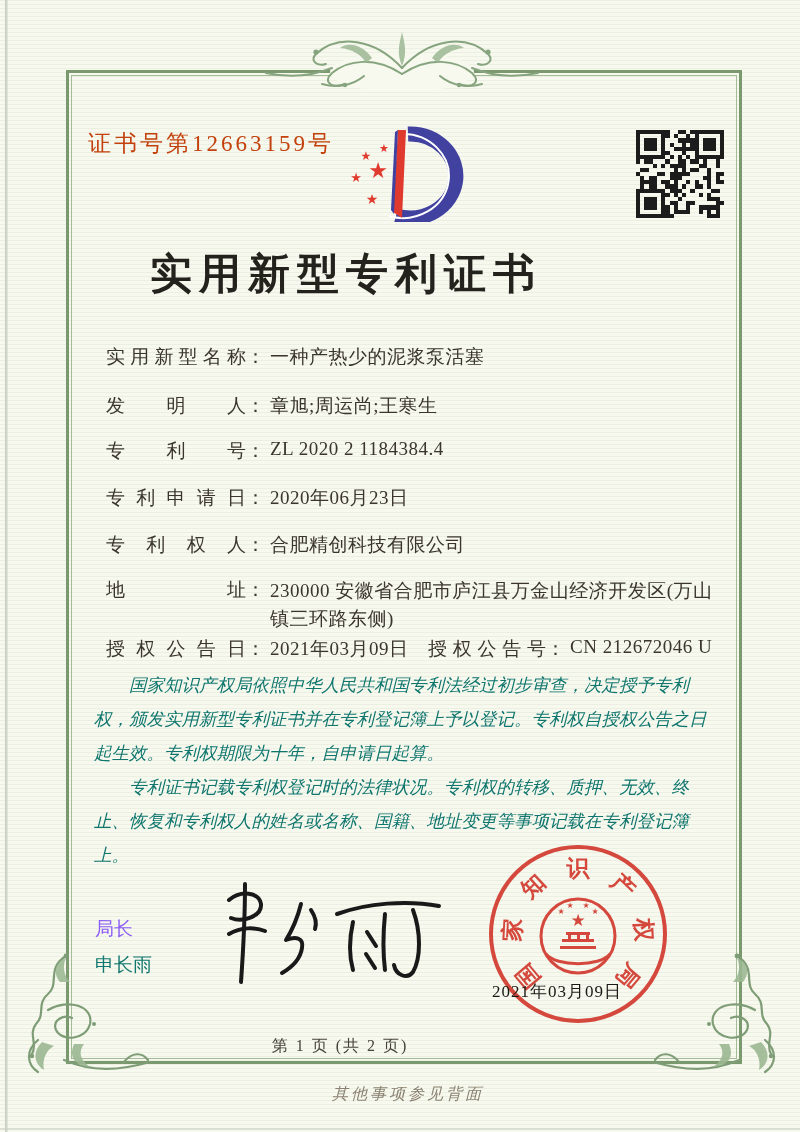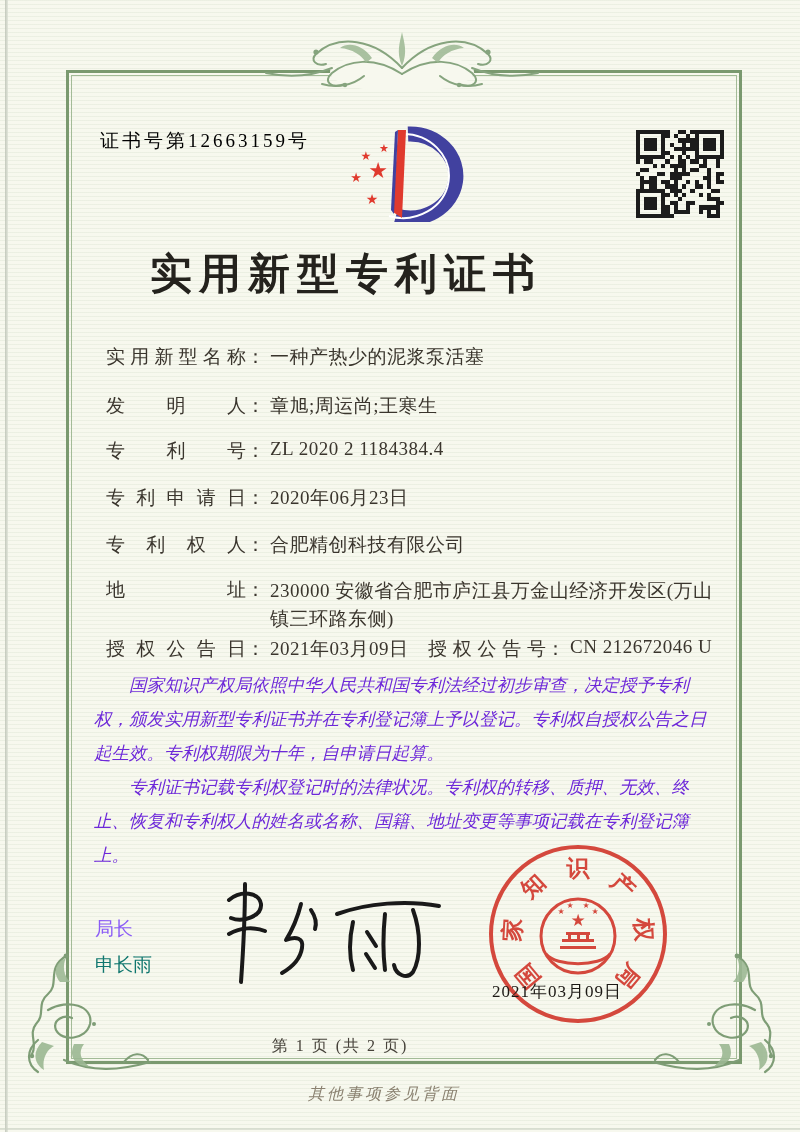--- a/index.html
+++ b/index.html
@@ -20,54 +20,54 @@
   
   .frame{position:absolute;left:66px;top:70px;width:676px;height:994px;
     border:3px solid #7a996f;box-sizing:border-box;}
   .frame-inner{position:absolute;inset:2px;border:1px solid #a3bb97;}
 
   .ornament{position:absolute;pointer-events:none;}
   #orn-top{left:252px;top:16px;width:300px;height:80px;}
   #orn-bl{left:8px;top:952px;width:145px;height:130px;}
   #orn-br{left:650px;top:952px;width:145px;height:130px;transform:scaleX(-1);}
 
-  .cert-no{position:absolute;left:100px;top:128px;font-size:19px;letter-spacing:3px;color:#000000;}
+  .cert-no{position:absolute;left:88px;top:128px;font-size:23px;letter-spacing:3px;color:#c2410c;}
 
   .logo{position:absolute;left:338px;top:120px;width:126px;height:102px;}
   .qr{position:absolute;left:636px;top:130px;width:88px;height:88px;}
 
   .title{position:absolute;left:0;top:246px;width:692px;text-align:center;
     font-size:42px;font-weight:bold;letter-spacing:7px;color:#24221d;}
 
   .fields{position:absolute;left:106px;top:344px;width:620px;font-size:19px;color:#3a352d;}
   .frow{position:absolute;left:0;white-space:nowrap;}
   .f-label{display:inline-block;width:140px;text-align:justify;text-align-last:justify;
     vertical-align:top;}
   .f-colon{display:inline-block;width:18px;vertical-align:top;}
   .f-value{display:inline-block;margin-left:6px;vertical-align:top;letter-spacing:.5px;}
   .f-value.wrap{white-space:normal;width:452px;line-height:28px;}
   .grant-no{position:absolute;left:322px;top:0;white-space:nowrap;}
   .g-label{display:inline-block;width:118px;text-align:justify;text-align-last:justify;vertical-align:top;}
 
   .paras{position:absolute;left:94px;top:668px;width:620px;font-size:17.5px;line-height:34px;
-    color:#6d28d9;font-style:italic;}
+    color:#0f766e;font-style:italic;}
   .paras p{margin:0;text-indent:2em;}
 
   .signer-title{position:absolute;left:95px;top:916px;font-size:19px;color:#8b5cf6;}
   .signer-name{position:absolute;left:95px;top:952px;font-size:19px;color:#0f766e;}
   .signature{position:absolute;left:215px;top:876px;width:232px;height:122px;}
 
   .seal{position:absolute;left:482px;top:838px;width:192px;height:192px;opacity:.92;}
   .seal-date{position:absolute;left:492px;top:980px;width:170px;font-size:17px;
     color:#1c1915;letter-spacing:1px;white-space:nowrap;}
 
   .footer-page{position:absolute;left:0;top:1036px;width:680px;text-align:center;
     font-size:16px;color:#46423a;letter-spacing:2px;}
   .back-note{position:absolute;left:0;top:1084px;width:768px;text-align:center;
-    font-size:16px;color:#8a8170;font-style:italic;letter-spacing:3px;}
+    font-size:16px;color:#8a8170;font-style:italic;letter-spacing:3px;padding-left:24px;}
 </style>
 </head>
 <body>
 
 <div class="paper-edge-left"></div>
 <div class="paper-edge-bottom"></div>
 
 <div class="frame">
   <div class="frame-inner"></div>
 </div>

